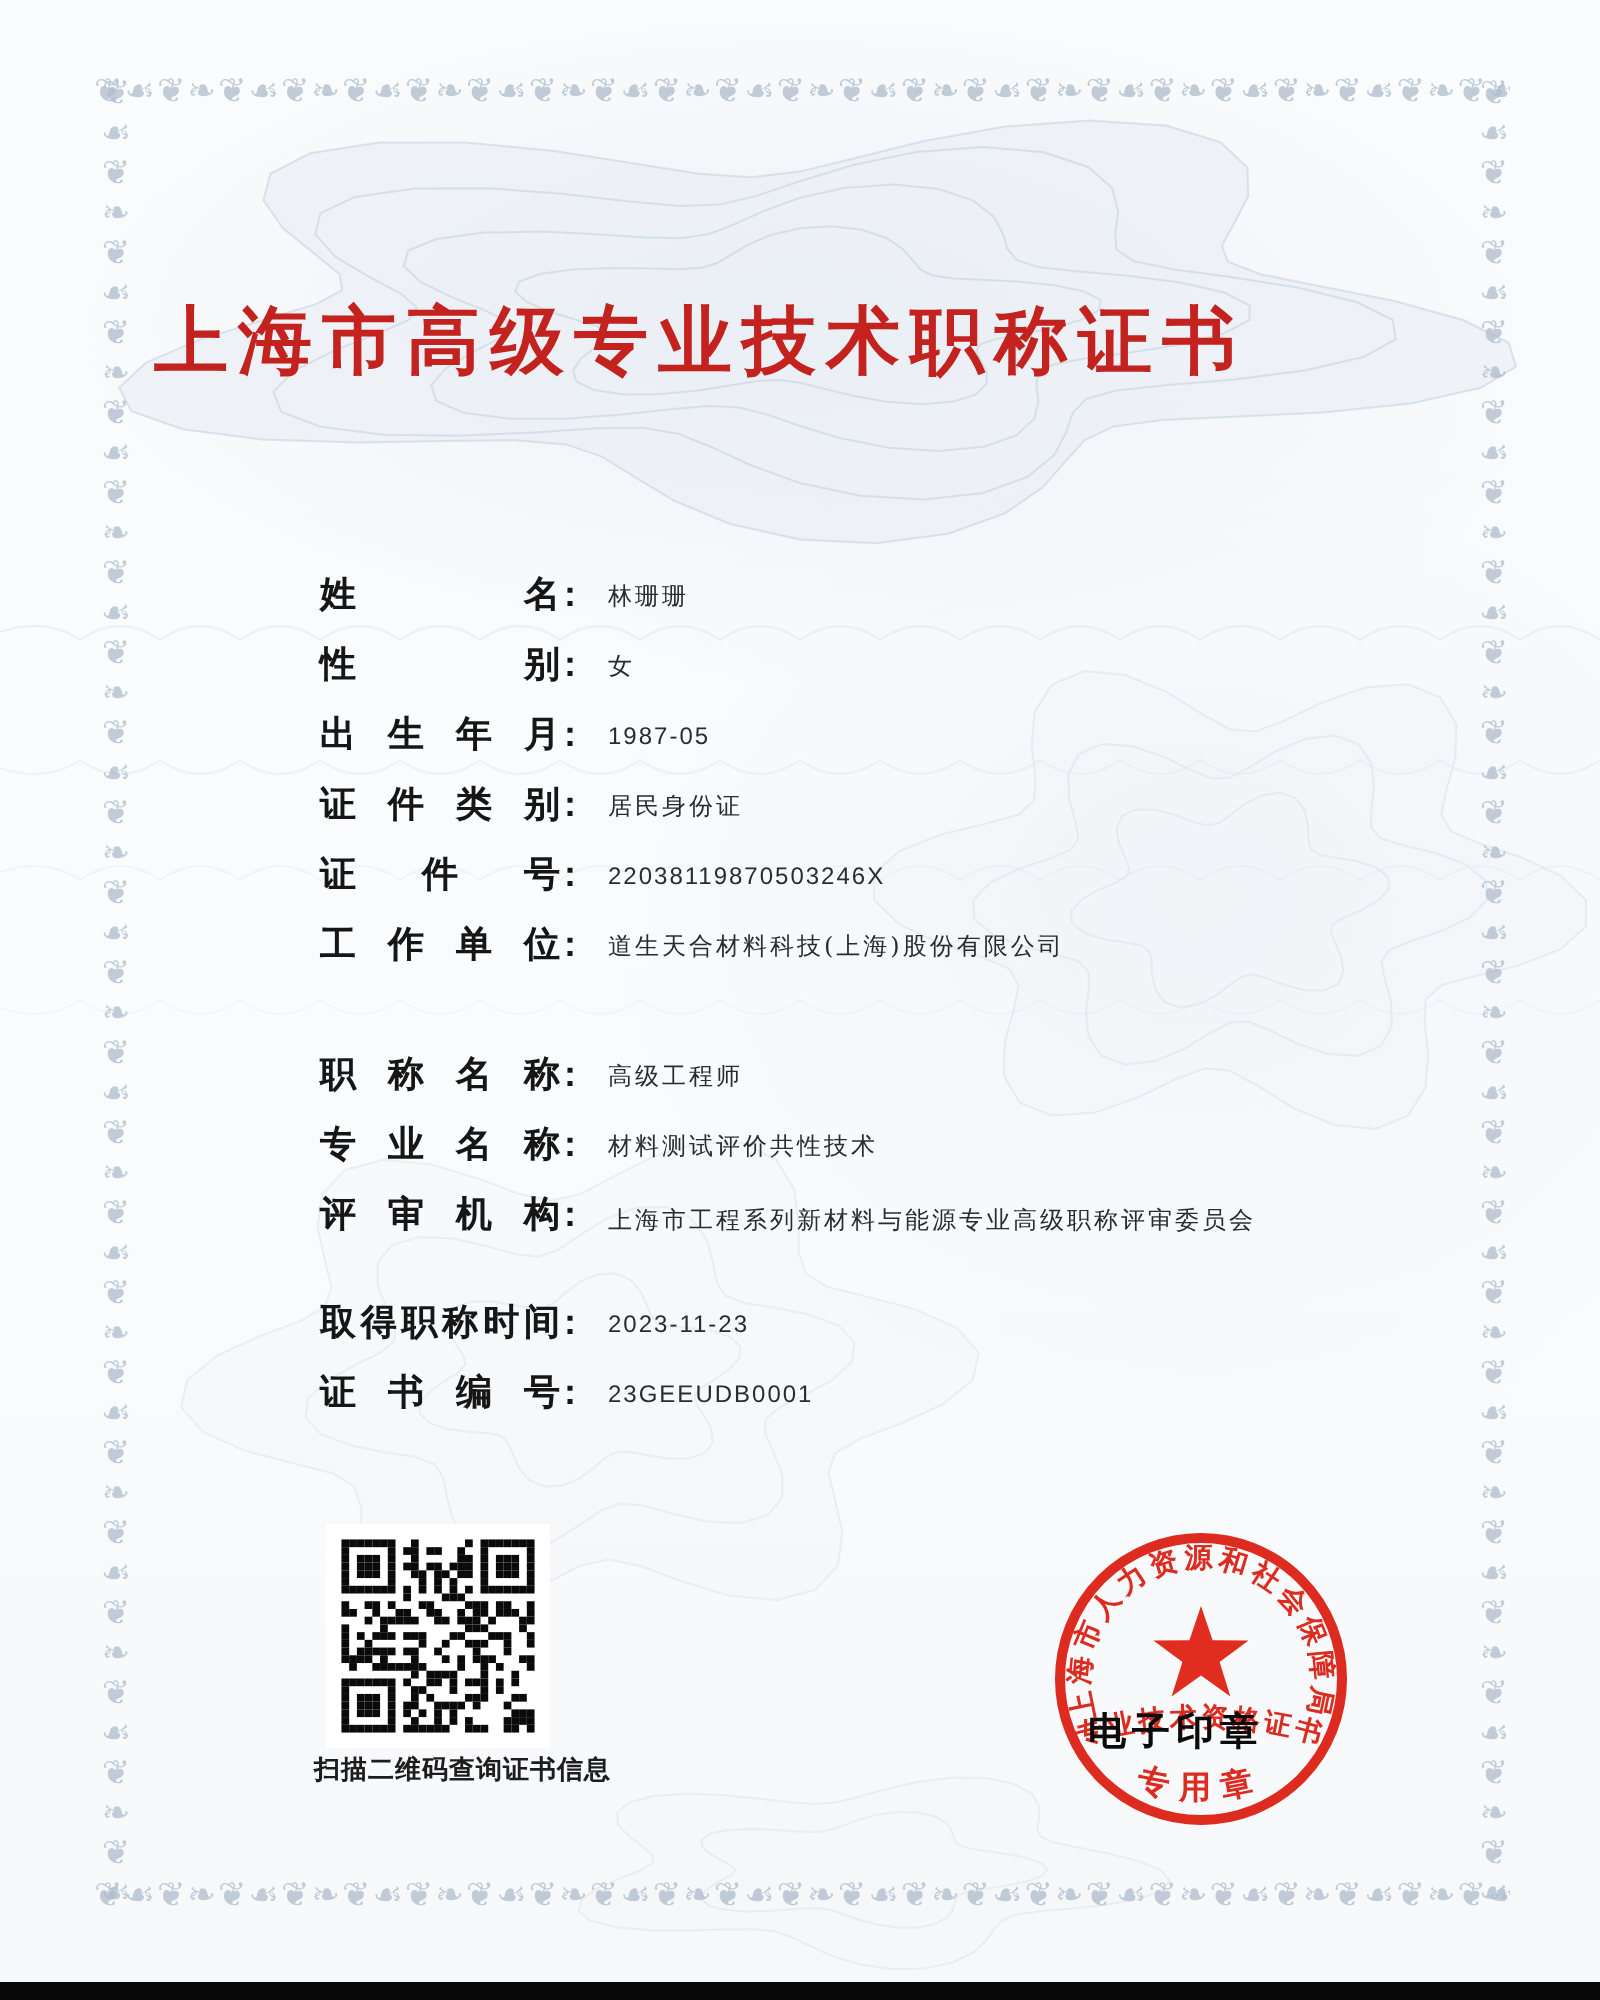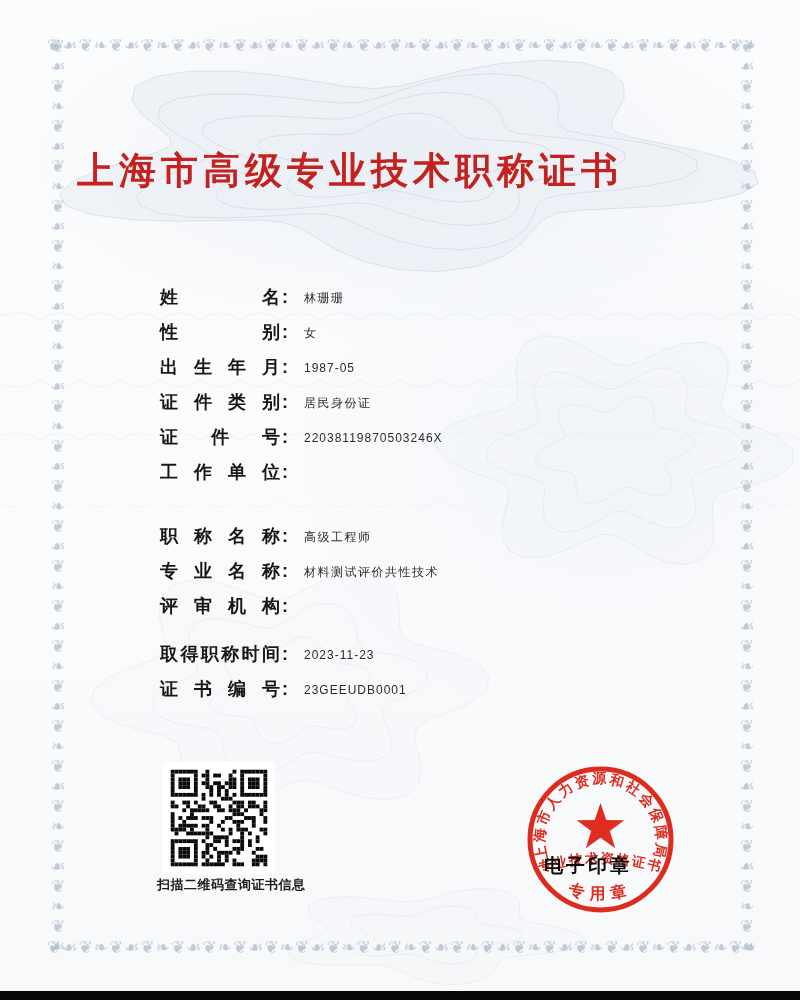--- a/index.html
+++ b/index.html
@@ -128,20 +128,21 @@
         <div class="fvalue num">22038119870503246X</div>
       </div>
       <div class="row gap">
         <div class="flabel">
           <span>工</span>
           <span>作</span>
           <span>单</span>
           <span>位</span>
         </div>
         <div class="colon">:</div>
+        <div class="fvalue">道生天合材料科技(上海)股份有限公司</div>
       </div>
       <div class="row">
         <div class="flabel">
           <span>职</span>
           <span>称</span>
           <span>名</span>
           <span>称</span>
         </div>
         <div class="colon">:</div>
         <div class="fvalue">高级工程师</div>
@@ -157,20 +158,21 @@
         <div class="fvalue">材料测试评价共性技术</div>
       </div>
       <div class="row wrap gap2">
         <div class="flabel">
           <span>评</span>
           <span>审</span>
           <span>机</span>
           <span>构</span>
         </div>
         <div class="colon">:</div>
+        <div class="fvalue">上海市工程系列新材料与能源专业高级职称评审委员会</div>
       </div>
       <div class="row">
         <div class="flabel">
           <span>取</span>
           <span>得</span>
           <span>职</span>
           <span>称</span>
           <span>时</span>
           <span>间</span>
         </div>

